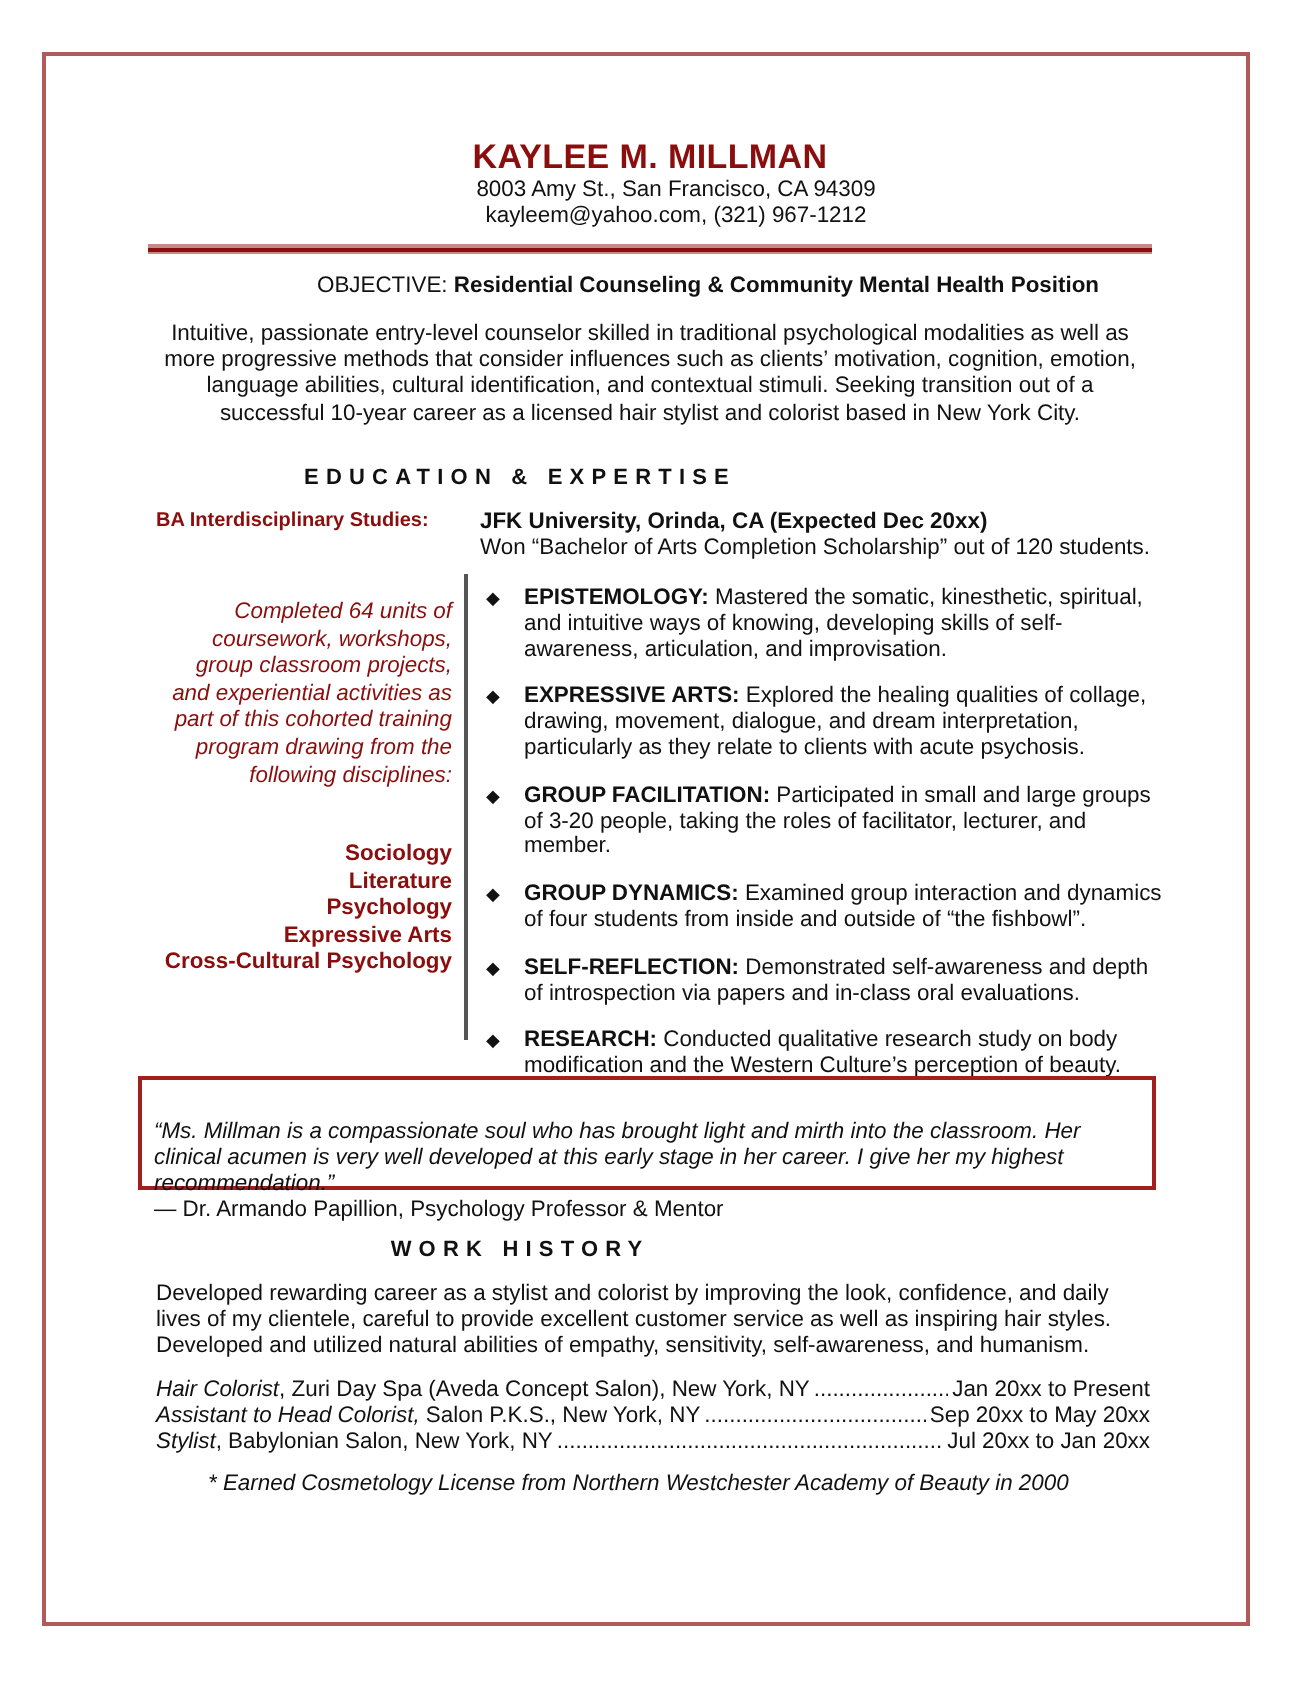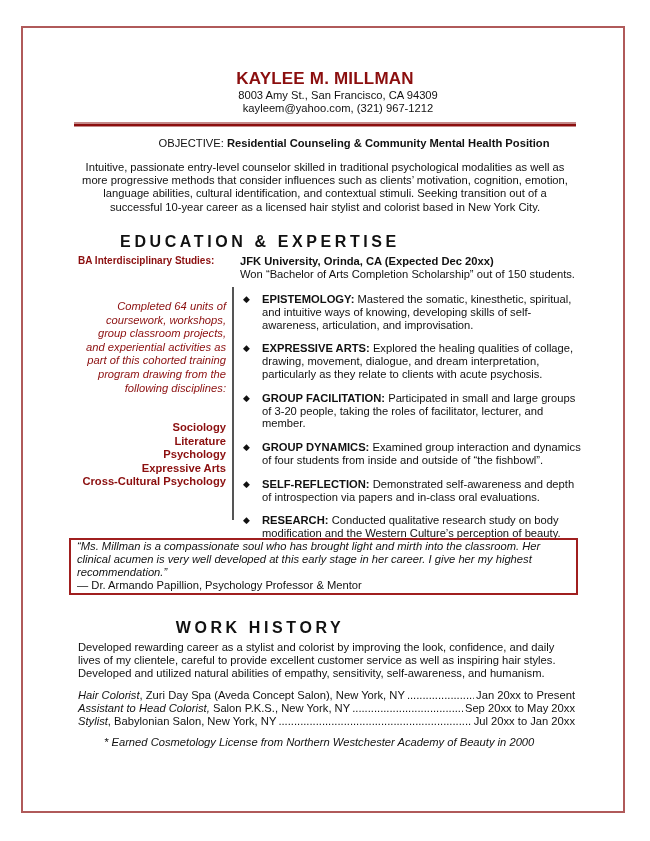--- a/index.html
+++ b/index.html
@@ -8,33 +8,33 @@
   .page-border { position: absolute; left: 21px; top: 26px; width: 604px; height: 787px;
          border: 2px solid #b05a5a; box-sizing: border-box; }
   .abs { position: absolute; }
   .center { text-align: center; }
   .name { left: 0; width: 650px; top: 69px; font-size: 17px; font-weight: bold; color: #8b0e0e; letter-spacing: 0.2px; text-align: center; }
   .addr { left: 0; width: 650px; font-size: 11.2px; padding-left: 13px; }
   .rule { left: 74px; top: 122px; width: 502px; height: 5px; background: #c48a8a; }
   .rule::after { content: ""; position: absolute; left: 0; top: 1.5px; width: 100%; height: 2px; background: #8b0e0e; }
   .objective { left: 0; width: 650px; top: 137px; font-size: 11.2px; padding-left: 29px; }
   .summary { left: 78px; width: 494px; top: 161px; font-size: 11.2px; line-height: 13.2px; }
-  .section-head { left: 0; width: 520px; font-size: 16px; font-weight: bold; letter-spacing: 3.6px; }
+  .section-head { left: 0; width: 520px; font-size: 11px; font-weight: bold; letter-spacing: 3.6px; }
   .degree { left: 78px; top: 255px; font-size: 10px; font-weight: bold; color: #8b0e0e; }
   .school { left: 240px; top: 255px; font-size: 11.2px; font-weight: bold; }
   .scholar { left: 240px; top: 268px; font-size: 11.2px; }
   .left-col { left: 78px; width: 148px; text-align: right; font-size: 11.2px; line-height: 13.6px; color: #8b0e0e; }
   .left-italic { top: 300px; font-style: italic; }
   .disciplines { top: 421px; font-weight: bold; }
   .vline { left: 232px; top: 287px; width: 2px; height: 233px; background: #555; }
   .bullets { left: 243px; top: 293px; width: 340px; }
   .bullet { position: relative; padding-left: 19px; font-size: 11.2px; line-height: 12.8px; margin-bottom: 11px; }
   .bullet .dia { position: absolute; left: 0; top: 0; font-size: 9px; }
   .bullet b { font-weight: bold; }
-  .quote-box { left: 69px; top: 538px; width: 509px; height: 57px; border: 2px solid #a01f1f; box-sizing: border-box; padding: 0 6px; font-size: 11.2px; line-height: 13px; }
+  .quote-box { left: 69px; top: 538px; width: 509px; height: 57px; border: 2px solid #a01f1f; box-sizing: border-box; padding: 20px 6px; font-size: 11.2px; line-height: 13px; }
   .quote-text { font-style: italic; }
   .work-summary { left: 78px; top: 641px; width: 500px; font-size: 11.2px; line-height: 13.2px; }
   .jobs { left: 78px; top: 689px; width: 497px; font-size: 11.2px; line-height: 13.2px; }
   .job { display: flex; align-items: flex-start; white-space: nowrap; }
   .job .dots { flex: 1; overflow: hidden; margin: 0 2px; }
   .job .dots::before { content: "................................................................................................................................................................................"; }
   .job i { font-style: italic; }
   .license { left: 104px; top: 736px; font-size: 11.2px; font-style: italic; }
 </style>
 </head>
@@ -52,21 +52,21 @@
   <span>OBJECTIVE:</span>
   <b>Residential Counseling &amp; Community Mental Health Position</b>
 </div>
 
 <div class="abs center summary">Intuitive, passionate entry-level counselor skilled in traditional psychological modalities as well as more progressive methods that consider influences such as clients’ motivation, cognition, emotion, language abilities, cultural identification, and contextual stimuli. Seeking transition out of a successful 10-year career as a licensed hair stylist and colorist based in New York City.</div>
 
 <div class="abs center section-head" style="top:233px">EDUCATION &amp; EXPERTISE</div>
 
 <div class="abs degree">BA Interdisciplinary Studies:</div>
 <div class="abs school">JFK University, Orinda, CA (Expected Dec 20xx)</div>
-<div class="abs scholar">Won “Bachelor of Arts Completion Scholarship” out of 150 students.</div>
+<div class="abs scholar">Won “Bachelor of Arts Completion Scholarship” out of 120 students.</div>
 
 <div class="abs left-col left-italic">Completed 64 units of coursework, workshops, group classroom projects, and experiential activities as part of this cohorted training program drawing from the following disciplines:</div>
 
 <div class="abs left-col disciplines">
   <div>Sociology</div>
   <div>Literature</div>
   <div>Psychology</div>
   <div>Expressive Arts</div>
   <div>Cross-Cultural Psychology</div>
 </div>

